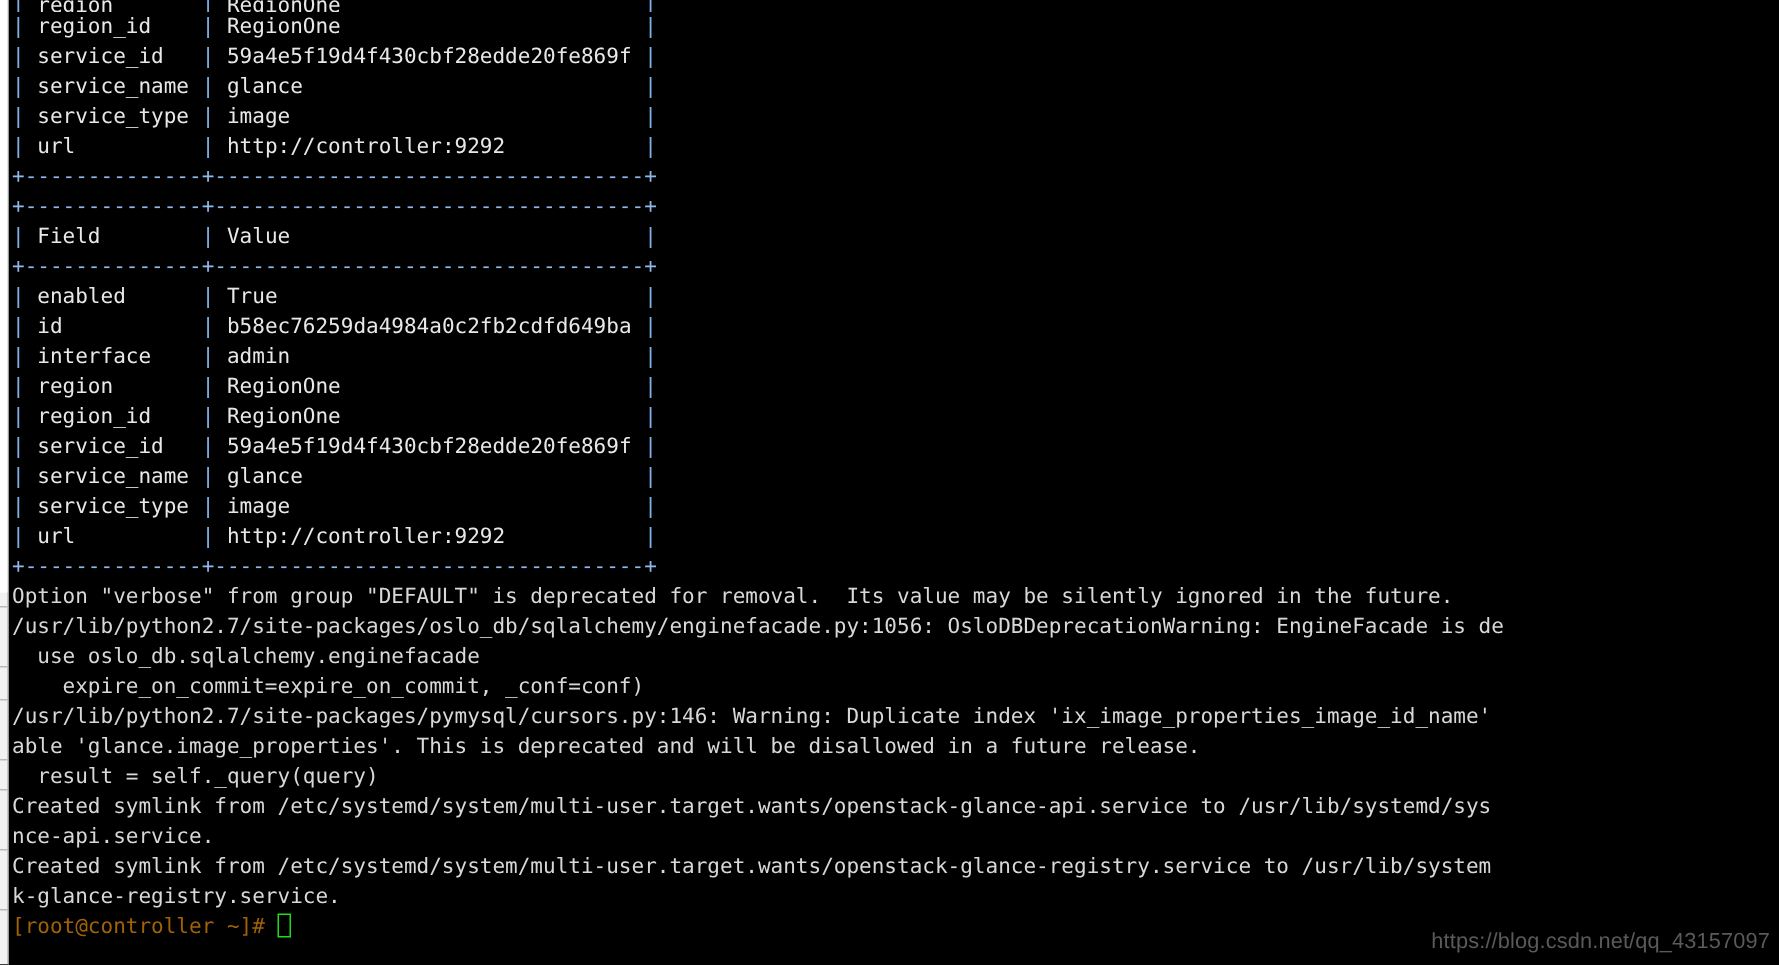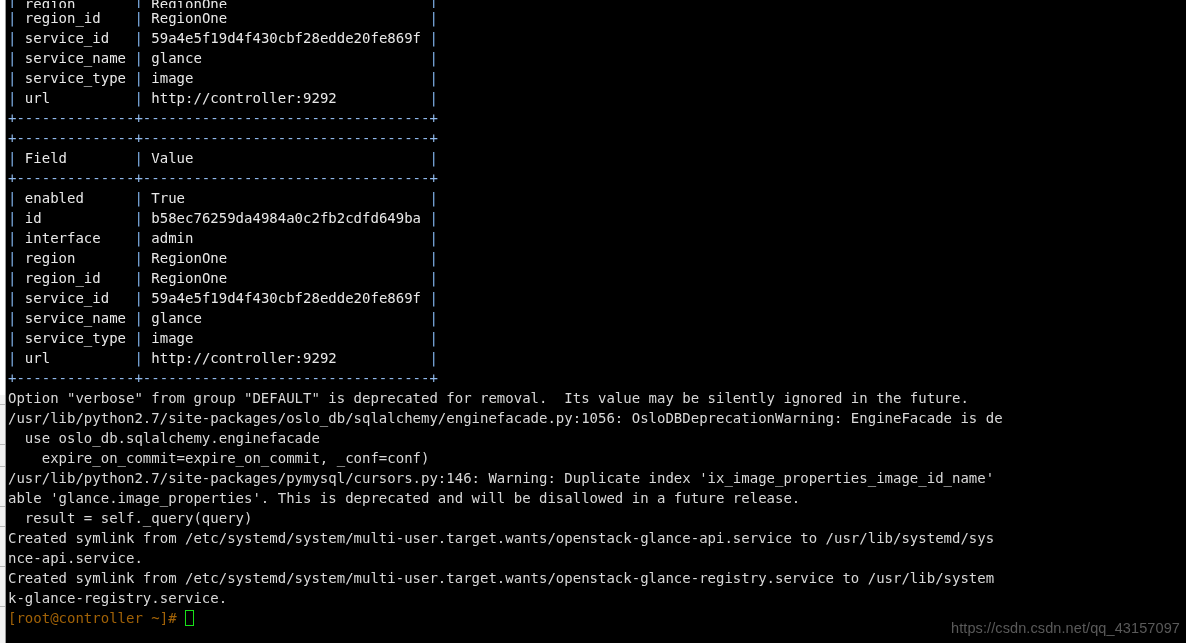--- a/index.html
+++ b/index.html
@@ -126,15 +126,15 @@
     <div class="track-mark" style="top:444px"></div>
     <div class="track-mark" style="top:466px"></div>
     <div class="track-mark" style="top:506px"></div>
     <div class="track-mark" style="top:526px"></div>
     <div class="track-mark" style="top:566px"></div>
     <div class="track-mark" style="top:606px"></div>
   </div>
 
   <div id="screen"><div class="line " style="height: 14px; overflow: hidden; line-height: 20px; margin-top: -6px;"><span class="bar">| </span><span class="key">region      </span><span class="bar"> | </span><span class="val">RegionOne                       </span><span class="bar"> |</span></div><div class="line "><span class="bar">| </span><span class="key">region_id   </span><span class="bar"> | </span><span class="val">RegionOne                       </span><span class="bar"> |</span></div><div class="line "><span class="bar">| </span><span class="key">service_id  </span><span class="bar"> | </span><span class="val">59a4e5f19d4f430cbf28edde20fe869f</span><span class="bar"> |</span></div><div class="line "><span class="bar">| </span><span class="key">service_name</span><span class="bar"> | </span><span class="val">glance                          </span><span class="bar"> |</span></div><div class="line "><span class="bar">| </span><span class="key">service_type</span><span class="bar"> | </span><span class="val">image                           </span><span class="bar"> |</span></div><div class="line "><span class="bar">| </span><span class="key">url         </span><span class="bar"> | </span><span class="val">http://controller:9292          </span><span class="bar"> |</span></div><div class="line sep"><span class="sep">+--------------+----------------------------------+</span></div><div class="line sep"><span class="sep">+--------------+----------------------------------+</span></div><div class="line "><span class="bar">| </span><span class="key">Field       </span><span class="bar"> | </span><span class="val">Value                           </span><span class="bar"> |</span></div><div class="line sep"><span class="sep">+--------------+----------------------------------+</span></div><div class="line "><span class="bar">| </span><span class="key">enabled     </span><span class="bar"> | </span><span class="val">True                            </span><span class="bar"> |</span></div><div class="line "><span class="bar">| </span><span class="key">id          </span><span class="bar"> | </span><span class="val">b58ec76259da4984a0c2fb2cdfd649ba</span><span class="bar"> |</span></div><div class="line "><span class="bar">| </span><span class="key">interface   </span><span class="bar"> | </span><span class="val">admin                           </span><span class="bar"> |</span></div><div class="line "><span class="bar">| </span><span class="key">region      </span><span class="bar"> | </span><span class="val">RegionOne                       </span><span class="bar"> |</span></div><div class="line "><span class="bar">| </span><span class="key">region_id   </span><span class="bar"> | </span><span class="val">RegionOne                       </span><span class="bar"> |</span></div><div class="line "><span class="bar">| </span><span class="key">service_id  </span><span class="bar"> | </span><span class="val">59a4e5f19d4f430cbf28edde20fe869f</span><span class="bar"> |</span></div><div class="line "><span class="bar">| </span><span class="key">service_name</span><span class="bar"> | </span><span class="val">glance                          </span><span class="bar"> |</span></div><div class="line "><span class="bar">| </span><span class="key">service_type</span><span class="bar"> | </span><span class="val">image                           </span><span class="bar"> |</span></div><div class="line "><span class="bar">| </span><span class="key">url         </span><span class="bar"> | </span><span class="val">http://controller:9292          </span><span class="bar"> |</span></div><div class="line sep"><span class="sep">+--------------+----------------------------------+</span></div><div class="line log">Option "verbose" from group "DEFAULT" is deprecated for removal.  Its value may be silently ignored in the future.</div><div class="line log">/usr/lib/python2.7/site-packages/oslo_db/sqlalchemy/enginefacade.py:1056: OsloDBDeprecationWarning: EngineFacade is de</div><div class="line log">  use oslo_db.sqlalchemy.enginefacade</div><div class="line log">    expire_on_commit=expire_on_commit, _conf=conf)</div><div class="line log">/usr/lib/python2.7/site-packages/pymysql/cursors.py:146: Warning: Duplicate index 'ix_image_properties_image_id_name'</div><div class="line log">able 'glance.image_properties'. This is deprecated and will be disallowed in a future release.</div><div class="line log">  result = self._query(query)</div><div class="line log">Created symlink from /etc/systemd/system/multi-user.target.wants/openstack-glance-api.service to /usr/lib/systemd/sys</div><div class="line log">nce-api.service.</div><div class="line log">Created symlink from /etc/systemd/system/multi-user.target.wants/openstack-glance-registry.service to /usr/lib/system</div><div class="line log">k-glance-registry.service.</div><div class="line "><span class="prompt-user">[root@controller ~]# </span><span class="cursor-block"></span></div></div>
 
-  <div id="watermark">https://csdn.csdn.net/qq_43157097</div>
+  <div id="watermark">https://blog.csdn.net/qq_43157097</div>
 
 </div>
 
 </body></html>

